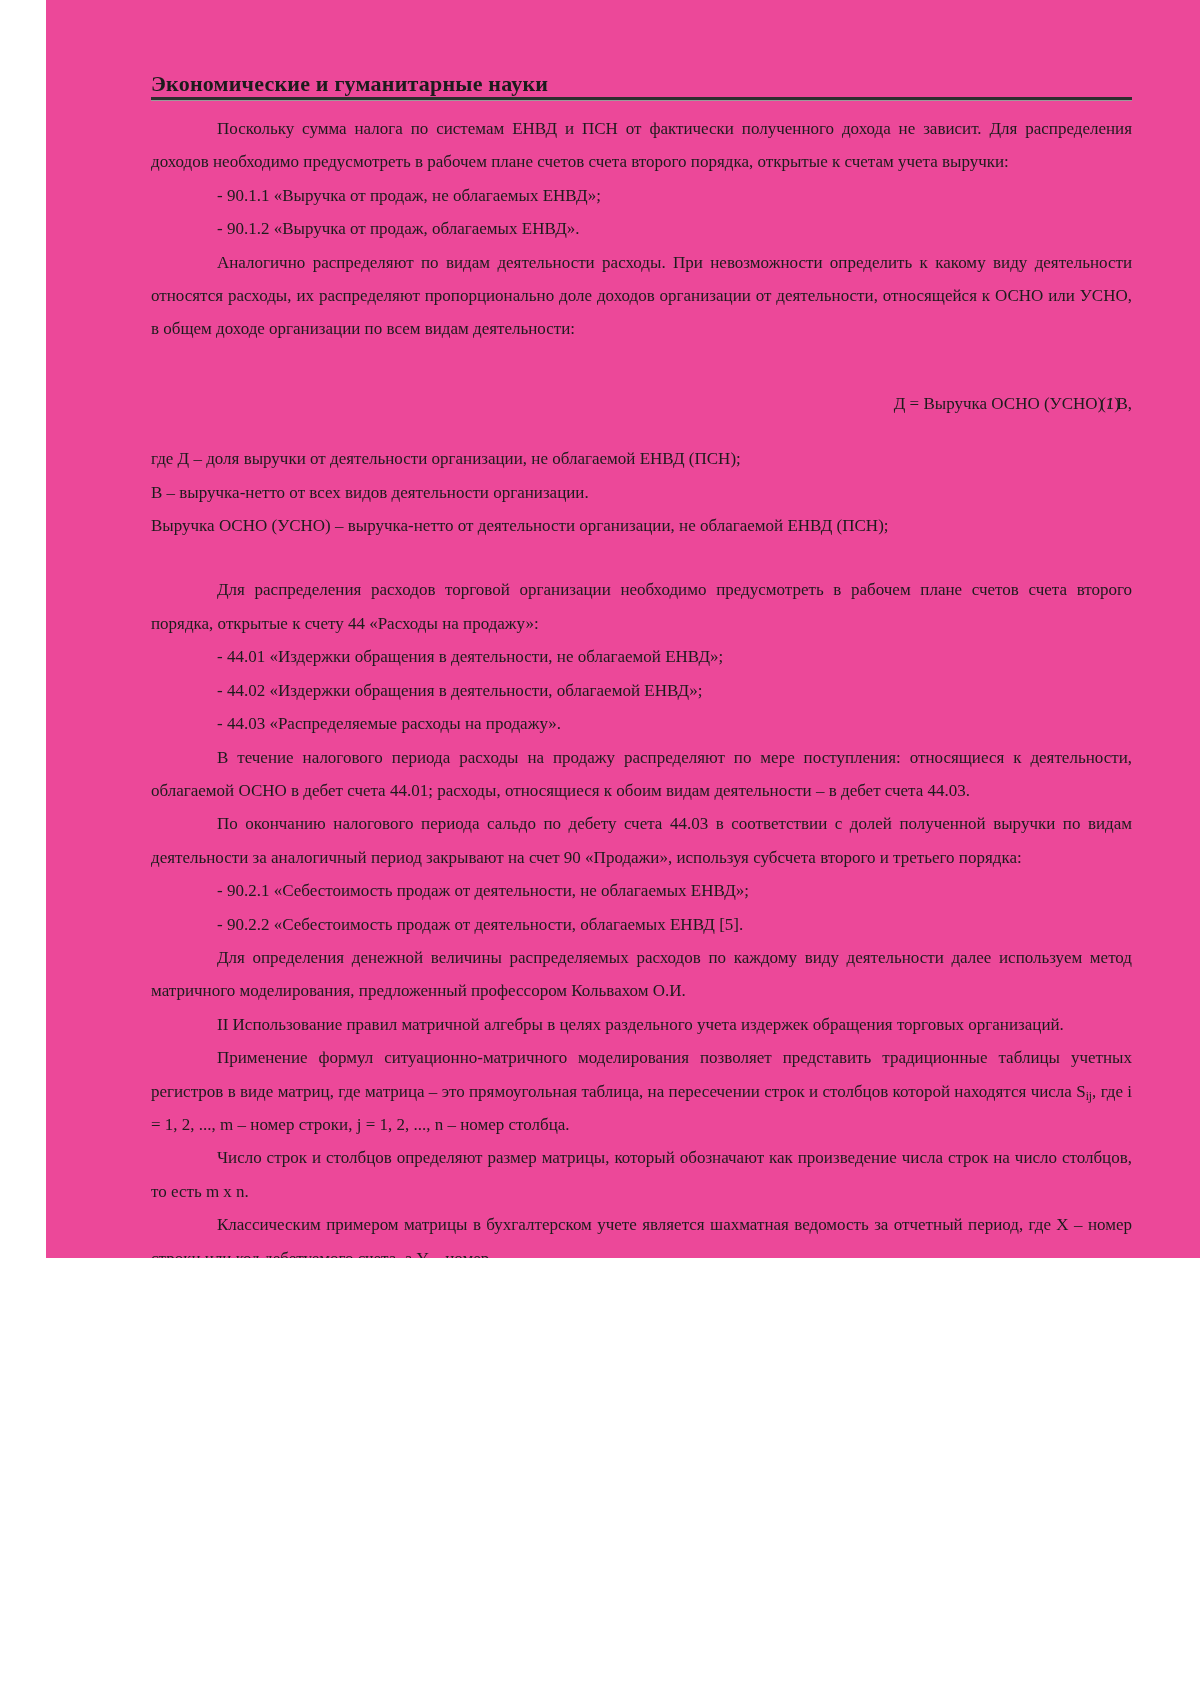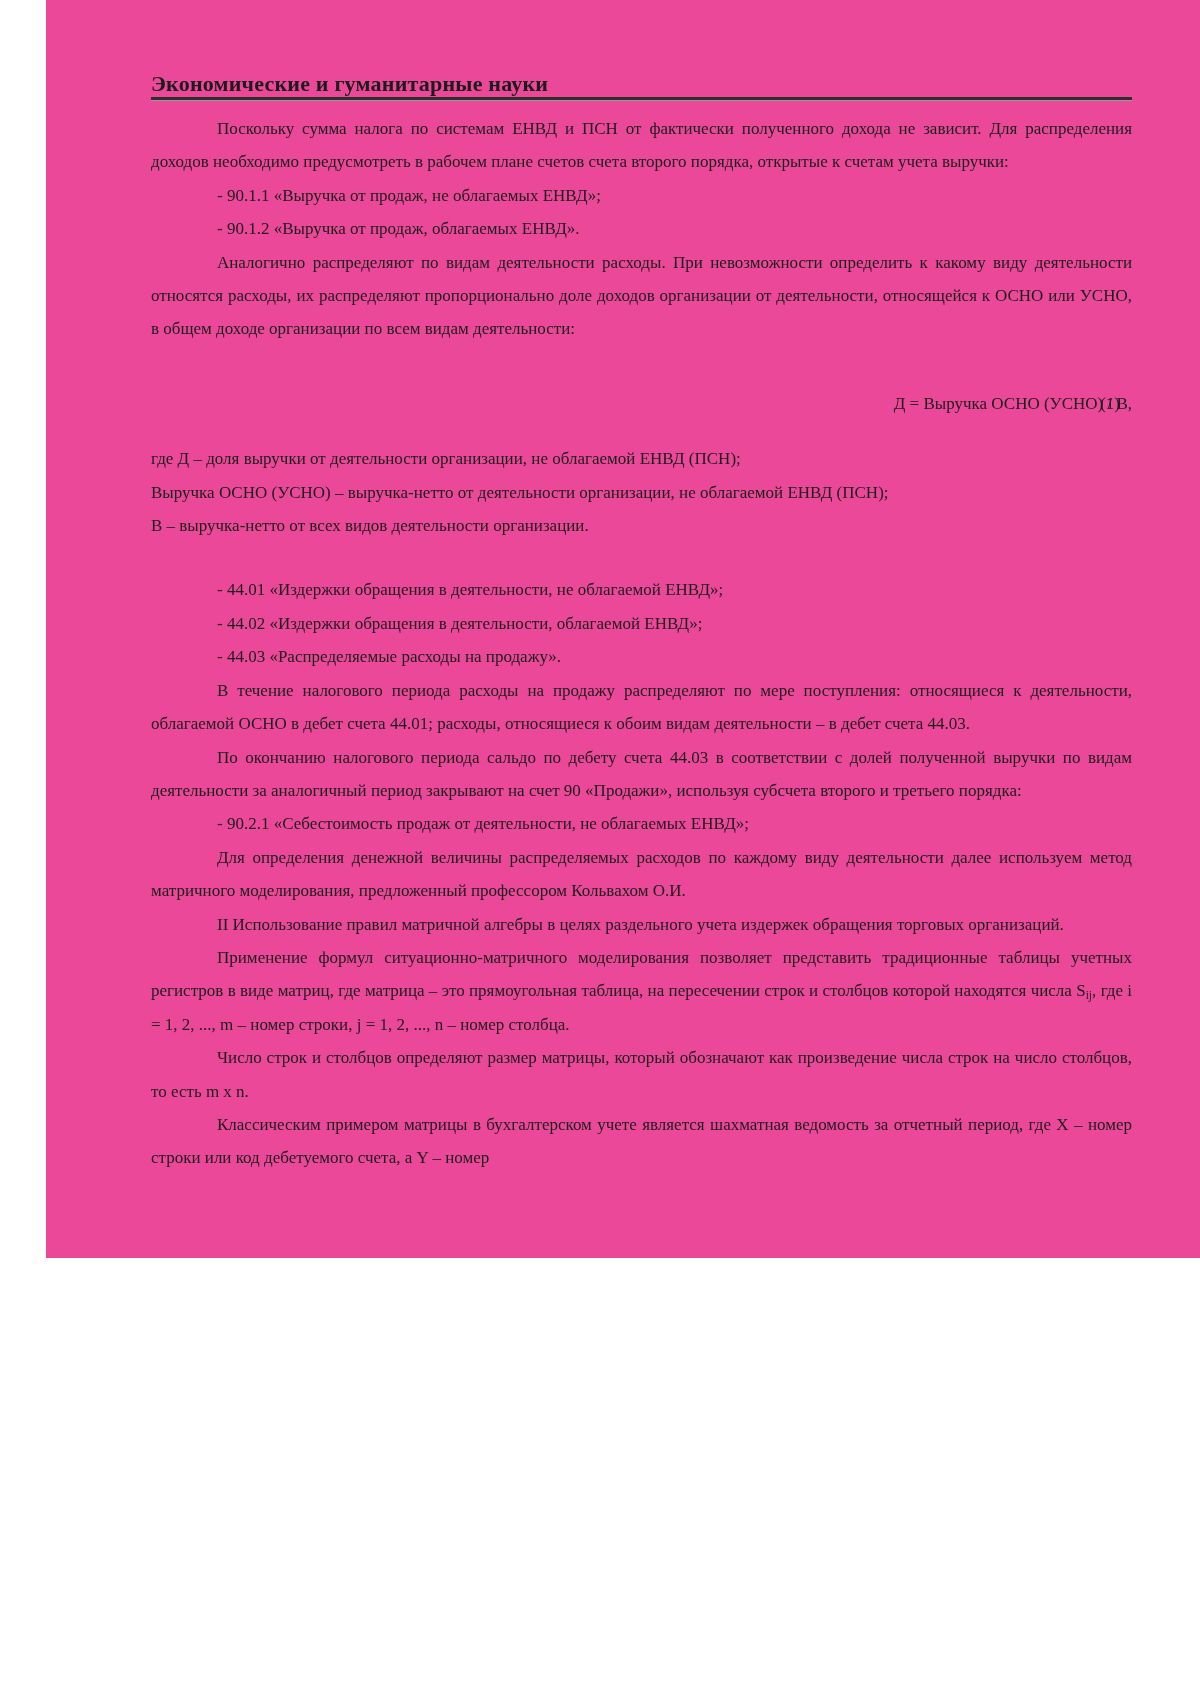--- a/index.html
+++ b/index.html
@@ -113,39 +113,41 @@
 
       <p>Аналогично распределяют по видам деятельности расходы. При невозможности определить к какому виду деятельности относятся расходы, их распределяют пропорционально доле доходов организации от деятельности, относящейся к ОСНО или УСНО, в общем доходе организации по всем видам деятельности:</p>
 
       <div class="formula-row">
         <span>Д = Выручка ОСНО (УСНО) / В,</span>
         <span class="formula-num">(1)</span>
       </div>
 
       <p class="no-indent">где Д – доля выручки от деятельности организации, не облагаемой ЕНВД (ПСН);</p>
 
+      <p class="no-indent">В – выручка-нетто от всех видов деятельности организации.</p>
+
       <p class="no-indent">Выручка ОСНО (УСНО) – выручка-нетто от деятельности организации, не облагаемой ЕНВД (ПСН);</p>
-
-      <p class="no-indent">В – выручка-нетто от всех видов деятельности организации.</p>
 
       <div class="gap"></div>
 
+      <p>Для распределения расходов торговой организации необходимо предусмотреть в рабочем плане счетов счета второго порядка, открытые к счету 44 «Расходы на продажу»:</p>
 
       <p>- 44.01 «Издержки обращения в деятельности, не облагаемой ЕНВД»;</p>
 
       <p>- 44.02 «Издержки обращения в деятельности, облагаемой ЕНВД»;</p>
 
       <p>- 44.03 «Распределяемые расходы на продажу».</p>
 
       <p>В течение налогового периода расходы на продажу распределяют по мере поступления: относящиеся к деятельности, облагаемой ОСНО в дебет счета 44.01; расходы, относящиеся к обоим видам деятельности – в дебет счета 44.03.</p>
 
       <p>По окончанию налогового периода сальдо по дебету счета 44.03 в соответствии с долей полученной выручки по видам деятельности за аналогичный период закрывают на счет 90 «Продажи», используя субсчета второго и третьего порядка:</p>
 
       <p>- 90.2.1 «Себестоимость продаж от деятельности, не облагаемых ЕНВД»;</p>
 
+      <p>- 90.2.2 «Себестоимость продаж от деятельности, облагаемых ЕНВД [5].</p>
 
       <p>Для определения денежной величины распределяемых расходов по каждому виду деятельности далее используем метод матричного моделирования, предложенный профессором Кольвахом О.И.</p>
 
       <p>II Использование правил матричной алгебры в целях раздельного учета издержек обращения торговых организаций.</p>
 
       <p>
         <span>Применение формул ситуационно-матричного моделирования позволяет представить традиционные таблицы учетных регистров в виде матриц, где матрица – это прямоугольная таблица, на пересечении строк и столбцов которой находятся числа S</span><sub class="subscript">ij</sub><span>, где i = 1, 2, ..., m – номер строки, j = 1, 2, ..., n – номер столбца.</span>
       </p>
 
       <p>Число строк и столбцов определяют размер матрицы, который обозначают как произведение числа строк на число столбцов, то есть m x n.</p>

